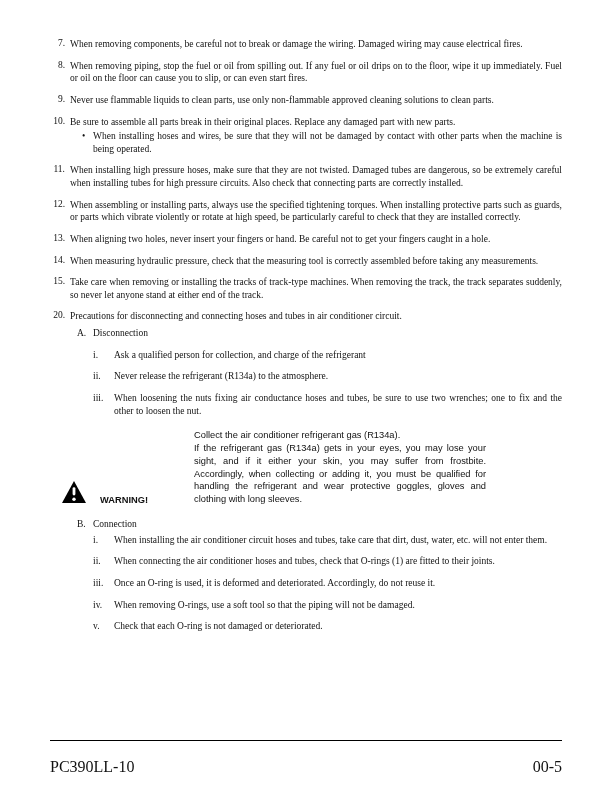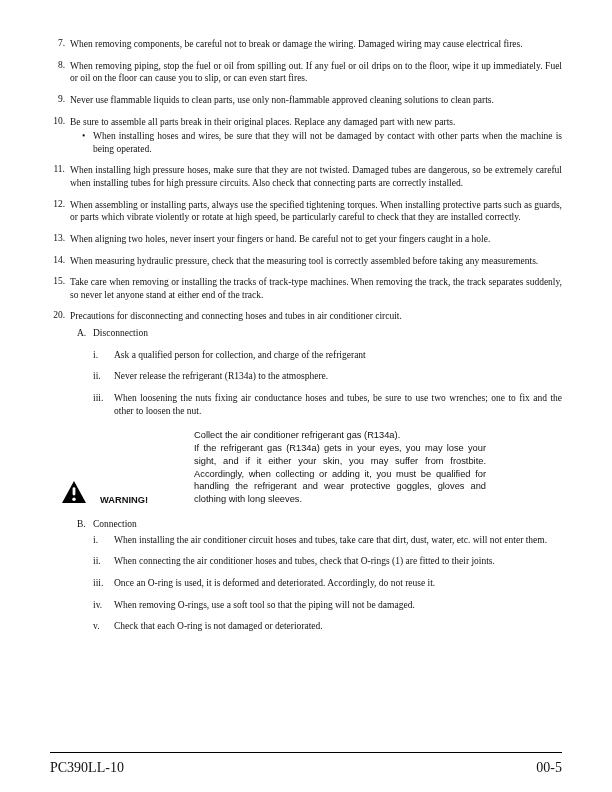--- a/index.html
+++ b/index.html
@@ -35,22 +35,22 @@
   .warning {
     display: flex; align-items: flex-end;
     margin: 12px 0 12px -8px;
     font-family: "Liberation Sans", sans-serif; font-size: 9.3px;
   }
   .warn-icon { width: 26px; flex-shrink: 0; margin-top: 2px; }
   .warn-label { font-weight: bold; margin: 0 10px 0 12px; white-space: nowrap; }
   .warn-text { width: 292px; line-height: 1.38; margin-left: 36px; }
   .ftr {
     position: absolute; left: 50px; right: 50px; bottom: 16px;
-    border-top: 1.5px solid #000; padding-top: 7px;
-    display: flex; justify-content: space-between; font-size: 14px;
+    border-top: 1.5px solid #000; padding-top: 17px;
+    display: flex; justify-content: space-between; font-size: 16px;
   }
 </style>
 </head>
 <body>
 
 <div class="page">
 
 
   <div class="content">
 

